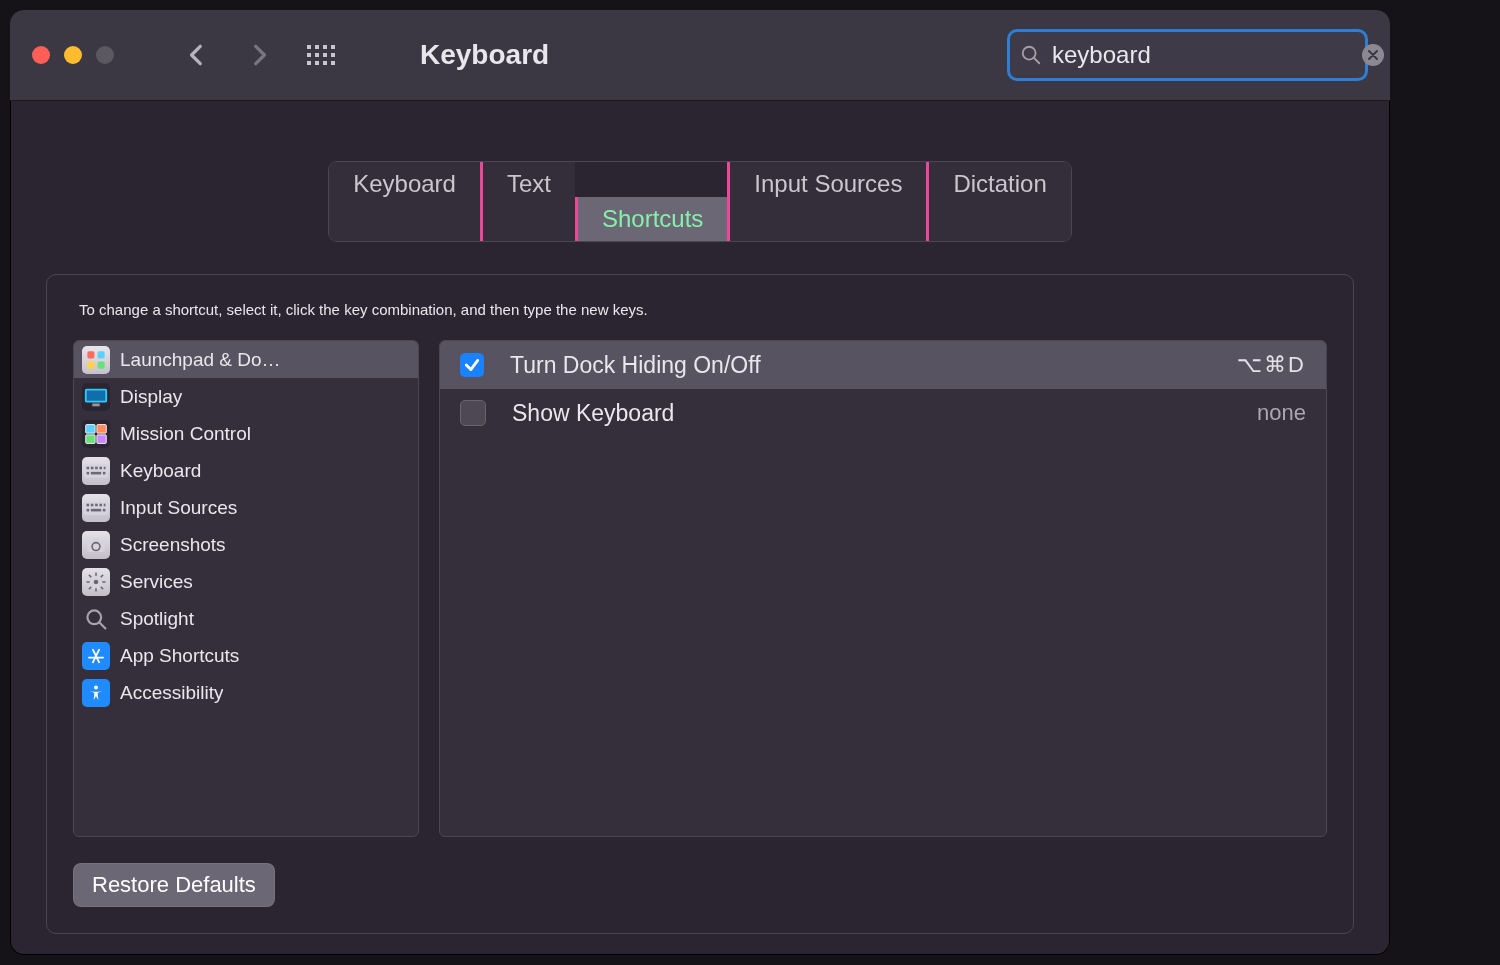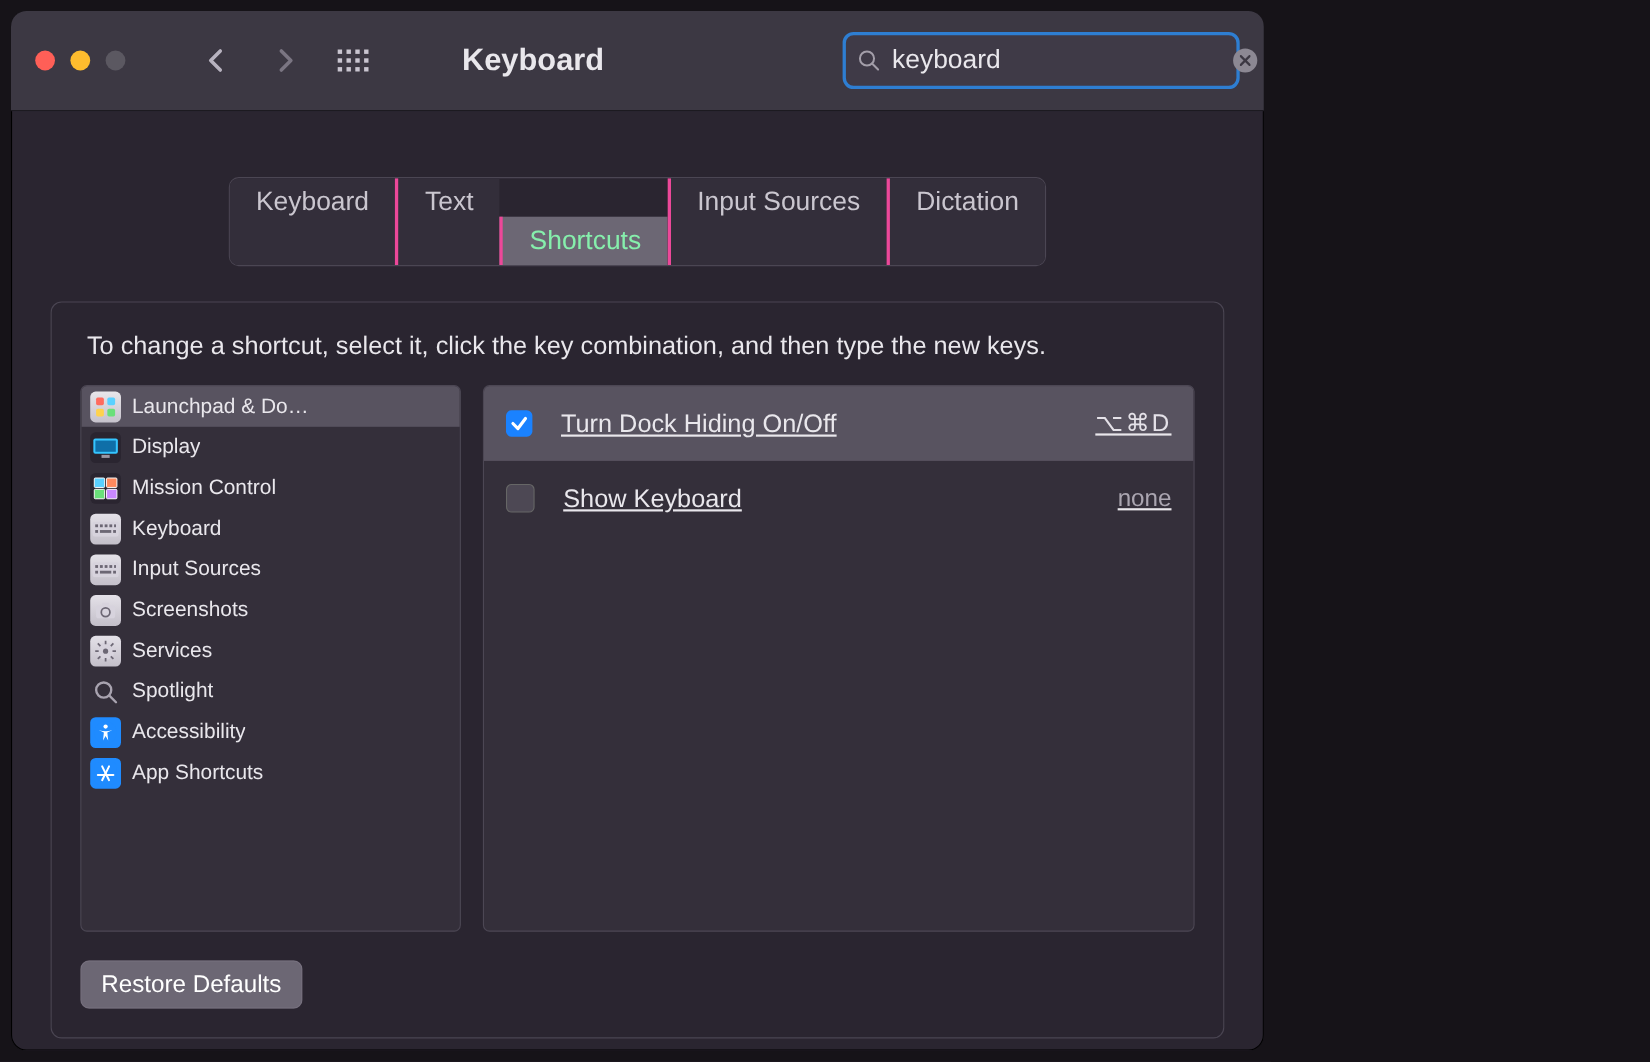--- a/index.html
+++ b/index.html
@@ -19,21 +19,21 @@
     --check-blue:#1a82ff;
     --appstore-blue:#1f8bff;
     --access-blue:#1f8bff;
     --display-blue:#35c5ff;
     --red:#ff5f57;
     --yellow:#febc2e;
     --gray:#5b5861;
   }
   html,body{margin:0;padding:0;background:#161318;font-family:-apple-system,"Helvetica Neue",Helvetica,Arial,sans-serif;color:var(--text);}
   body{width:1500px;height:965px;overflow:hidden;}
-  .window{width:1139px;height:945px;margin:10px;border-radius:14px;background:var(--bg);overflow:hidden;box-shadow:0 0 0 1px #000 inset;}
+  .window{width:1380px;height:945px;margin:10px;border-radius:14px;background:var(--bg);overflow:hidden;box-shadow:0 0 0 1px #000 inset;}
 
   
   .titlebar{height:90px;background:var(--titlebar);display:flex;align-items:center;padding:0 22px;border-bottom:1px solid #1c1a20;}
   .traffic{display:flex;gap:14px;align-items:center;margin-right:70px;}
   .dot{width:18px;height:18px;border-radius:50%;}
   .dot.red{background:var(--red);}
   .dot.yellow{background:var(--yellow);}
   .dot.gray{background:var(--gray);}
   .nav{display:flex;align-items:center;gap:36px;margin-right:46px;}
   .nav .chev{width:26px;height:26px;}
@@ -49,29 +49,29 @@
   .search .clear{width:22px;height:22px;border-radius:50%;background:#8c8893;display:flex;align-items:center;justify-content:center;cursor:pointer;flex:none;}
 
   
   .body{padding:60px 30px 30px 30px;}
   .tabs{display:flex;justify-content:center;margin-bottom:32px;}
   .segmented{display:flex;border:1px solid #4b4653;border-radius:9px;overflow:hidden;}
   .segmented .seg{padding:8px 24px;font-size:24px;color:var(--text-mid);background:#332e3a;border-left:3px solid #ec4899;cursor:pointer;}
   .segmented .seg:first-child{border-left:0;}
   .segmented .seg.active{background:var(--btn-hl);color:#86efac;margin-top:35px;}
   .panel{border:1px solid #4a4552;border-radius:10px;padding:26px;margin:0 6px;}
-  .desc{font-size:23px;color:var(--text);margin:0 6px 22px 6px;}
+  .desc{font-size:15px;color:var(--text);margin:0 6px 22px 6px;}
   .columns{display:flex;gap:20px;}
   .left{width:344px;border:1px solid #4c4754;border-radius:6px;overflow:hidden;background:var(--bg-list-alt);height:495px;}
   .right{flex:1;border:1px solid #4c4754;border-radius:6px;overflow:hidden;background:var(--bg-list-alt);height:495px;}
   .cat{display:flex;align-items:center;height:37px;padding:0 8px;gap:10px;font-size:19px;color:var(--text);cursor:pointer;}
   .cat.selected{background:var(--bg-row-selected);}
   .cat .ico{width:28px;height:28px;border-radius:5px;display:flex;align-items:center;justify-content:center;flex:none;}
   .cat .label{white-space:nowrap;overflow:hidden;text-overflow:ellipsis;}
-  .row{display:flex;align-items:center;height:46px;padding:11px 20px;gap:26px;font-size:23px;text-decoration:underline;}
+  .row{display:flex;align-items:center;height:46px;padding:1px 20px;gap:26px;font-size:23px;}
   .row.sel{background:var(--bg-row-selected);}
   .row .chk{width:24px;height:24px;border-radius:5px;display:flex;align-items:center;justify-content:center;flex:none;}
   .row .chk.on{background:var(--check-blue);}
   .row .chk.off{background:#4d4854;border:1px solid #666;}
   .row .name{flex:1;}
   .row .keys{font-size:22px;color:#e4e1e8;letter-spacing:2px;}
   .row .keys.none{color:var(--text-dim);letter-spacing:0;}
   .divider-handle{position:relative;}
   .divider-handle::after{content:"";position:absolute;top:240px;left:-16px;width:8px;height:8px;border-radius:50%;background:#78737f;}
   .footer{display:flex;margin-top:26px;}
@@ -261,42 +261,42 @@
             <div class="cat">
               <span class="ico spotlight">
                 <svg viewBox="0 0 28 28" width="24" height="24">
                   <circle cx="12" cy="12" r="8" fill="none" stroke="#a8a3af" stroke-width="2.5"></circle>
                   <line x1="18" y1="18" x2="25" y2="25" stroke="#a8a3af" stroke-width="2.5" stroke-linecap="round"></line>
                 </svg>
               </span>
               <span class="label">Spotlight</span>
             </div>
             <div class="cat">
-              <span class="ico accessibility">
-                <svg viewBox="0 0 28 28" width="22" height="22">
-                  <circle cx="14" cy="14" r="13" fill="#1f8bff"></circle>
-                  <circle cx="14" cy="7" r="2.5" fill="#fff"></circle>
-                  <path d="M6 11 Q14 14 22 11 L16 14 L17 23 L14 18 L11 23 L12 14 Z" fill="#fff"></path>
-                </svg>
-              </span>
-              <span class="label">Accessibility</span>
-            </div>
-            <div class="cat">
               <span class="ico appshortcuts">
                 <svg viewBox="0 0 28 28" width="22" height="22">
                   <rect x="1" y="1" width="26" height="26" rx="6" fill="#1f8bff"></rect>
                   <g stroke="#fff" stroke-width="2.3" stroke-linecap="round" fill="none">
                     <path d="M10 6 L18 22"></path>
                     <path d="M18 6 L10 22"></path>
                     <path d="M5 16 L23 16"></path>
                   </g>
                 </svg>
               </span>
               <span class="label">App Shortcuts</span>
             </div>
+            <div class="cat">
+              <span class="ico accessibility">
+                <svg viewBox="0 0 28 28" width="22" height="22">
+                  <circle cx="14" cy="14" r="13" fill="#1f8bff"></circle>
+                  <circle cx="14" cy="7" r="2.5" fill="#fff"></circle>
+                  <path d="M6 11 Q14 14 22 11 L16 14 L17 23 L14 18 L11 23 L12 14 Z" fill="#fff"></path>
+                </svg>
+              </span>
+              <span class="label">Accessibility</span>
+            </div>
           </div>
         <div class="right divider-handle" id="shortcuts">
             <div class="row sel">
               <span class="chk on">
                 <svg viewBox="0 0 14 14" width="16" height="16">
                   <path d="M2 7 L6 11 L12 3" fill="none" stroke="#fff" stroke-width="2.5" stroke-linecap="round" stroke-linejoin="round"></path>
                 </svg>
               </span>
               <span class="name">Turn Dock Hiding On/Off</span>
               <span class="keys">⌥⌘D</span>

